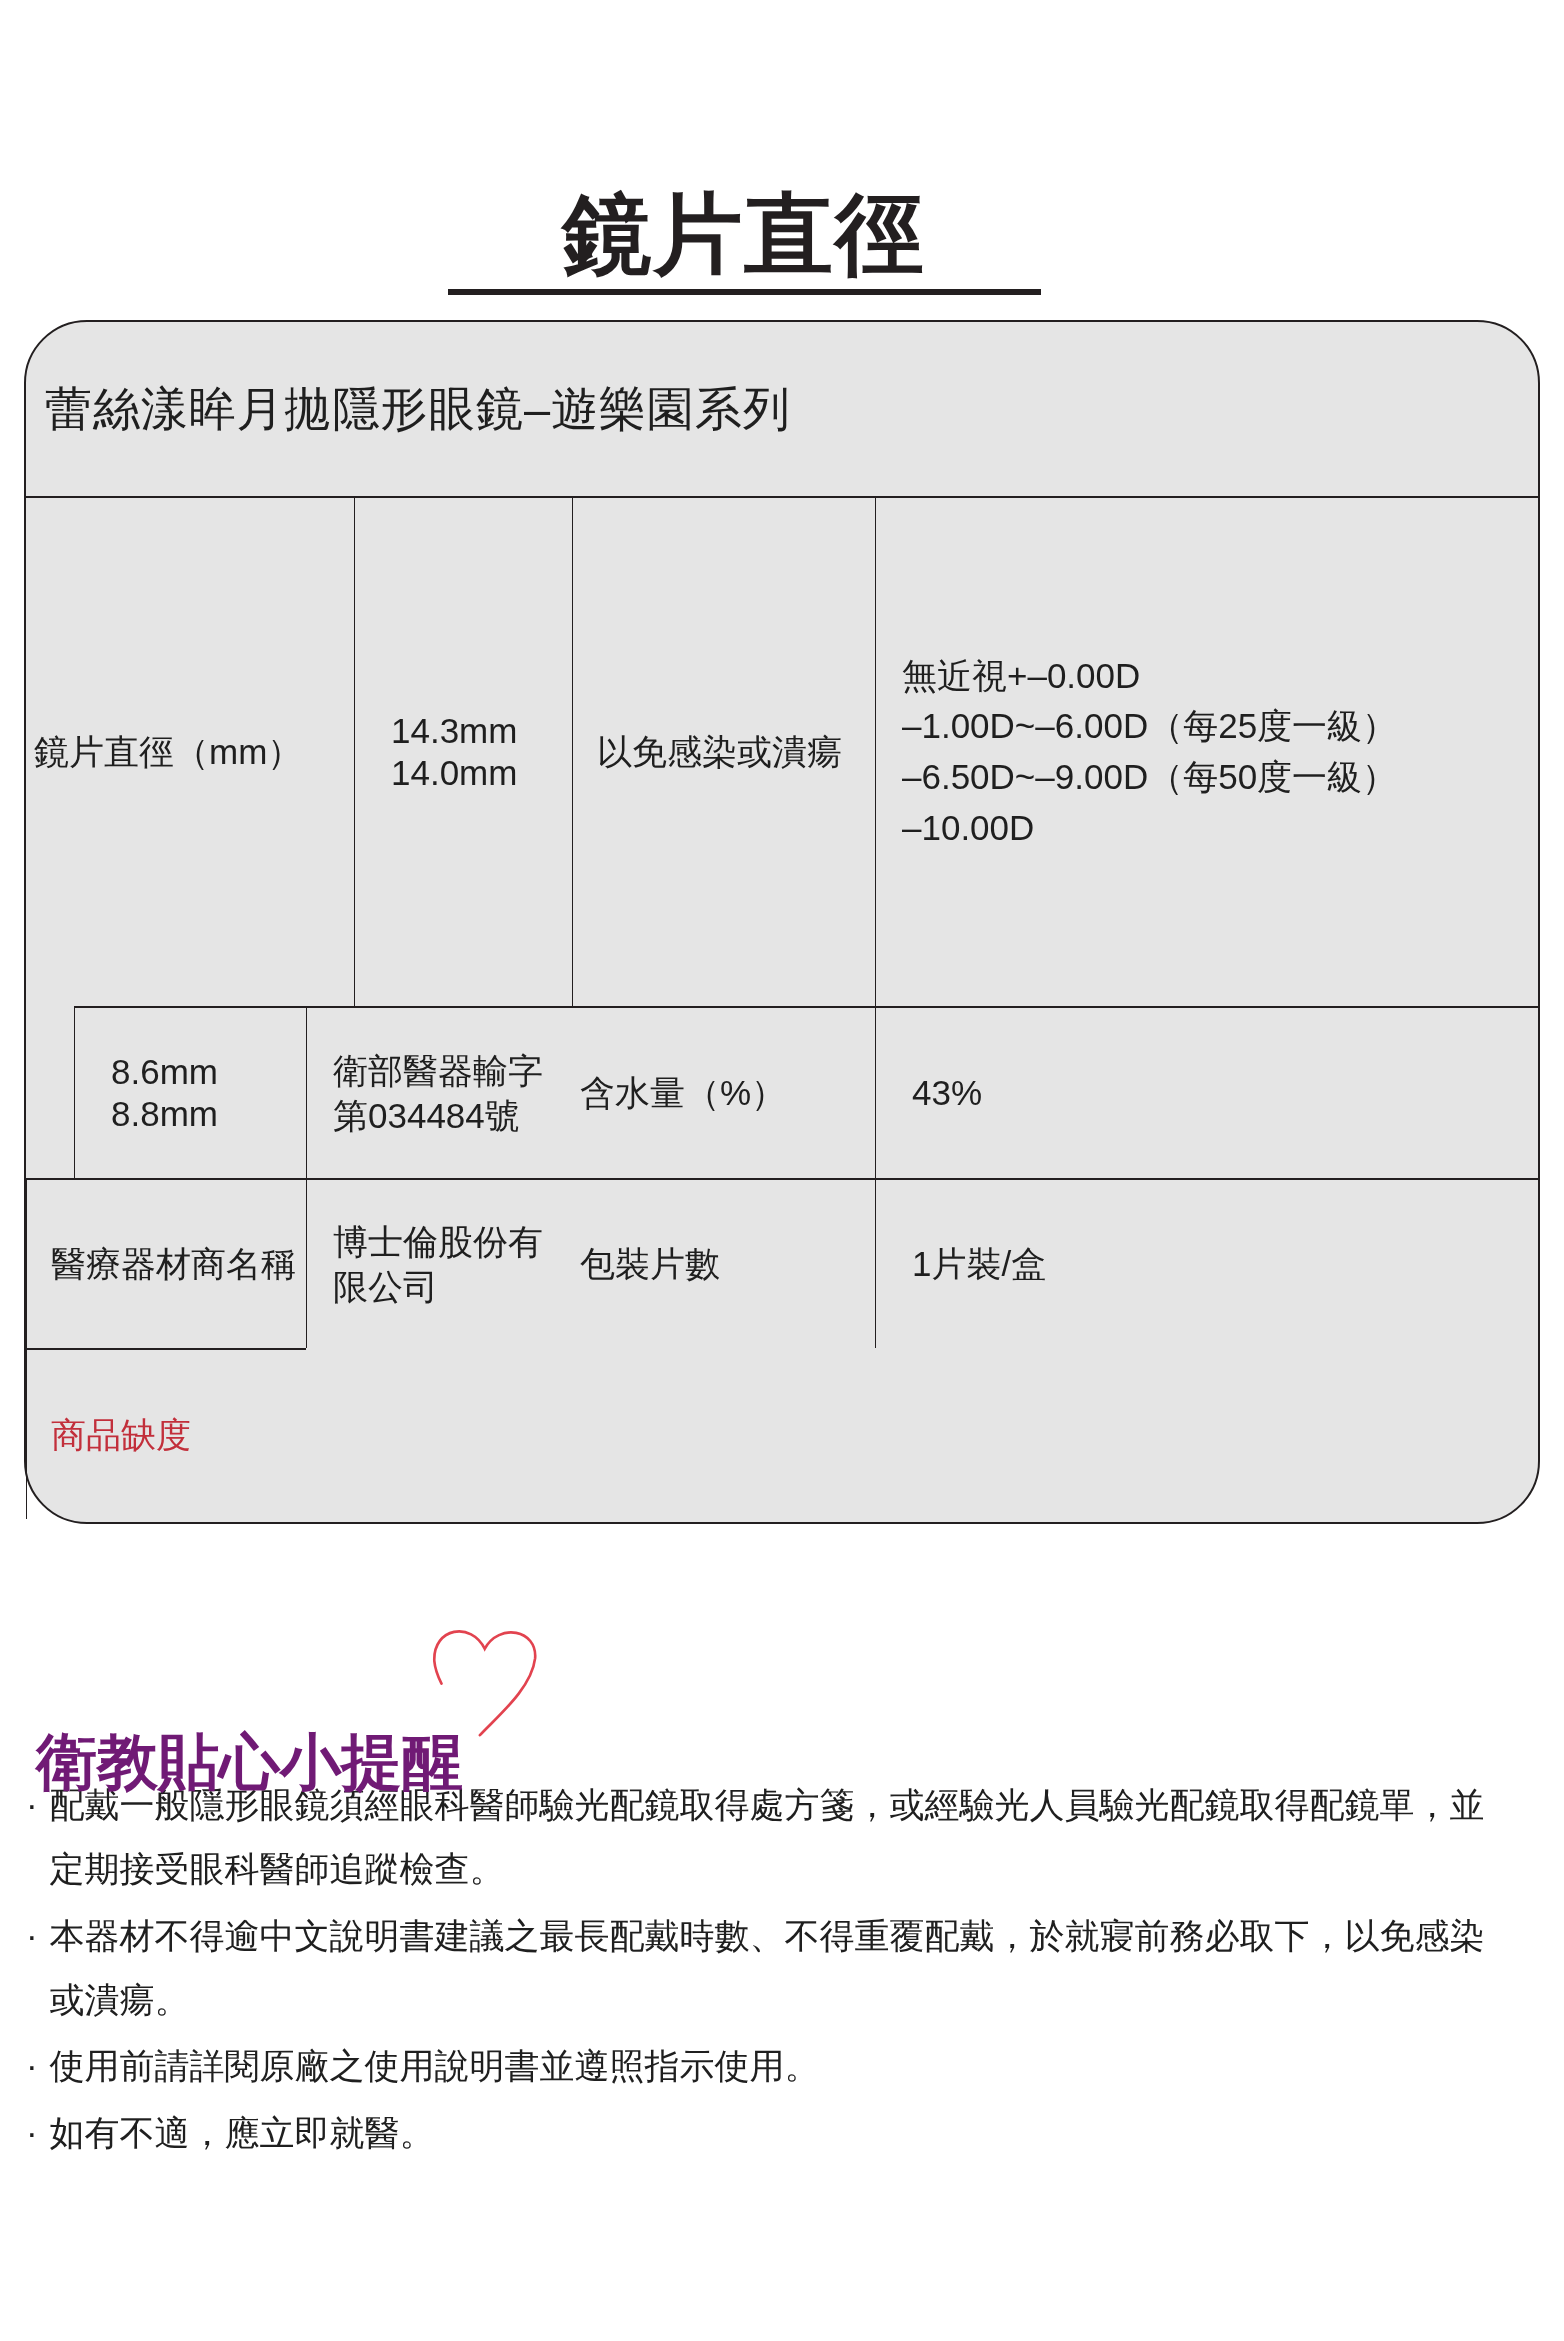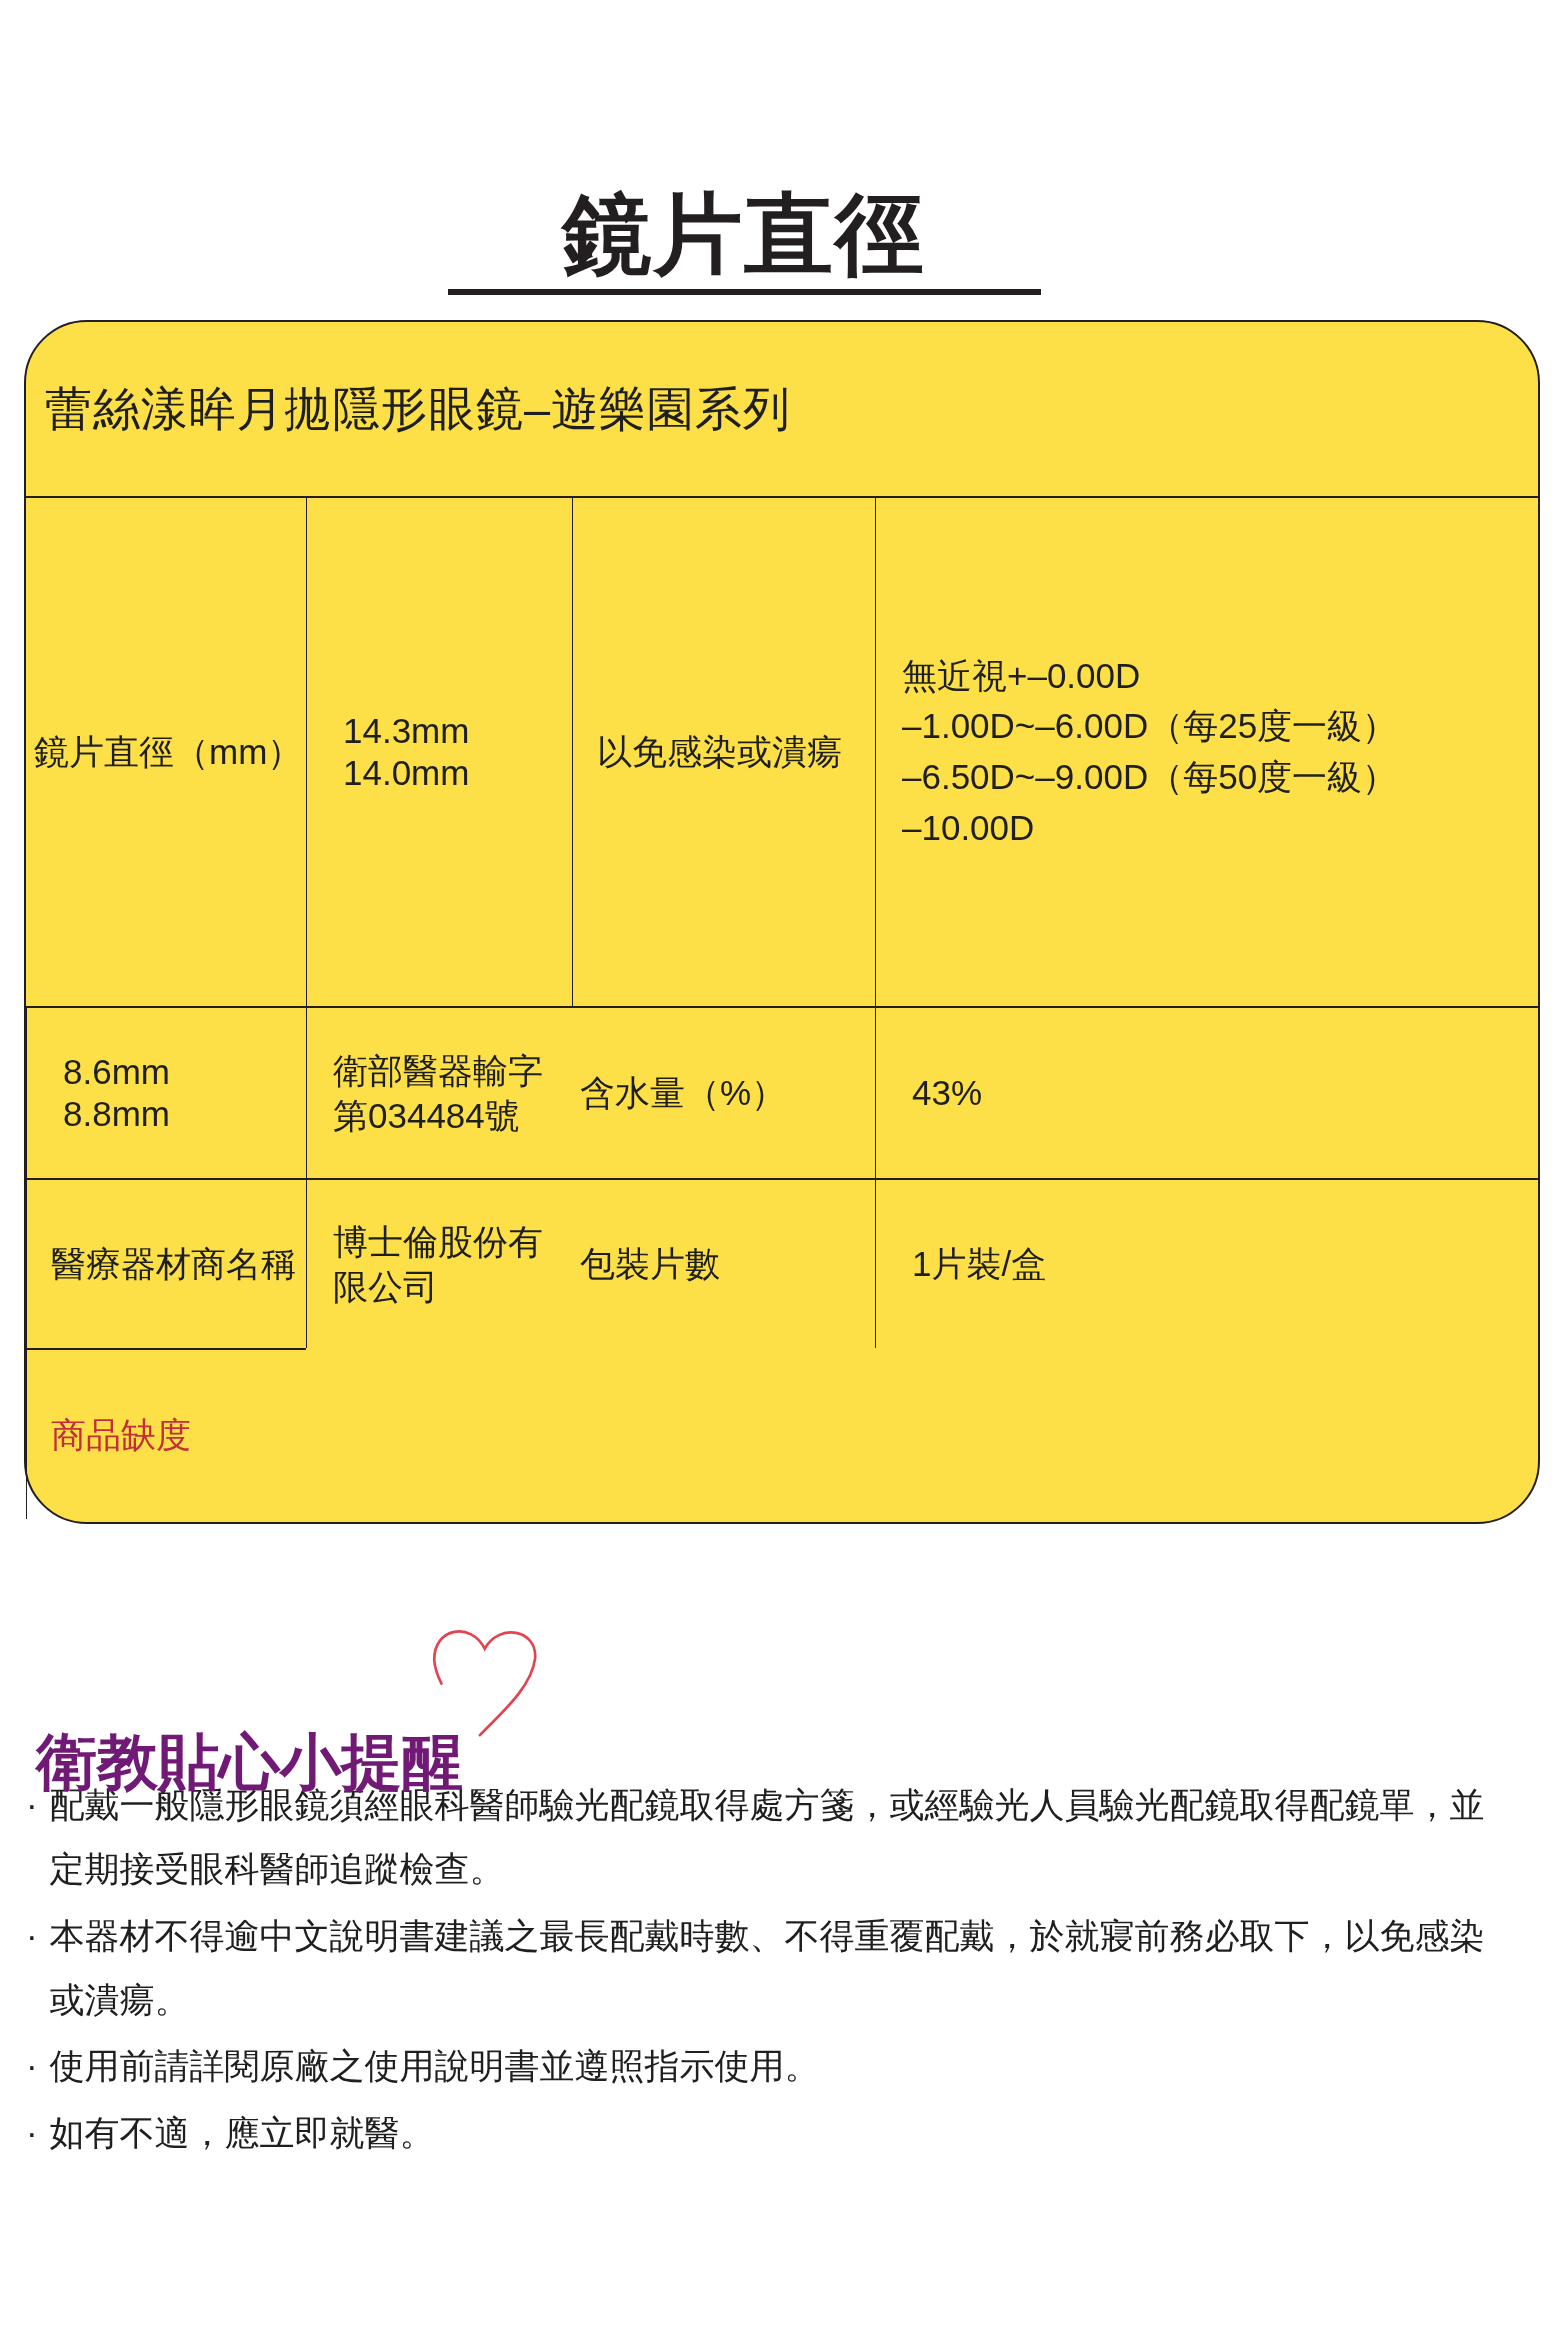--- a/index.html
+++ b/index.html
@@ -19,21 +19,21 @@
   }
   .title-underline{
     position:absolute;left:448px;top:289px;width:593px;height:6px;
     background:#231f20;
   }
   
   .spec-table{
     position:absolute;left:24px;top:320px;width:1516px;height:1204px;
     box-sizing:border-box;
     border:2.6px solid #231f20;border-radius:63px;
-    background:#fde047;
+    background:#e5e5e5;
   }
   .table-header{
     height:176px;border-bottom:2.6px solid #231f20;
     display:flex;align-items:center;
     padding-left:19px;box-sizing:border-box;
     font-size:47px;letter-spacing:0.9px;
   }
   .table-grid{
     display:grid;
     grid-template-columns:280px 266px 303px 1fr;
@@ -45,21 +45,21 @@
     box-sizing:border-box;
     font-size:35px;line-height:1.3;
     white-space:pre-line;
   }
   .cell.bl{border-left:1.7px solid #231f20;}
   .cell.bt{border-top:2.6px solid #231f20;}
   .c1{padding-left:8px;}
   .c2{padding-left:36px;}
   .c3{padding-left:24px;}
   .c4{padding-left:26px;padding-right:17.4px;}
-  .lh-tight{line-height:1.2;}
+  .lh-tight{line-height:1.2;margin-left:48px;}
   .lh-deg{line-height:1.45;}
   .red{color:#c22f3b;}
   .lh-red{line-height:1.55;font-size:36px;}
   
   .notes-title{
     position:absolute;left:36px;top:1672px;z-index:2;
     font-size:61px;line-height:1.3;letter-spacing:0px;
     color:#701a75;font-weight:700;
   }
   .heart{

